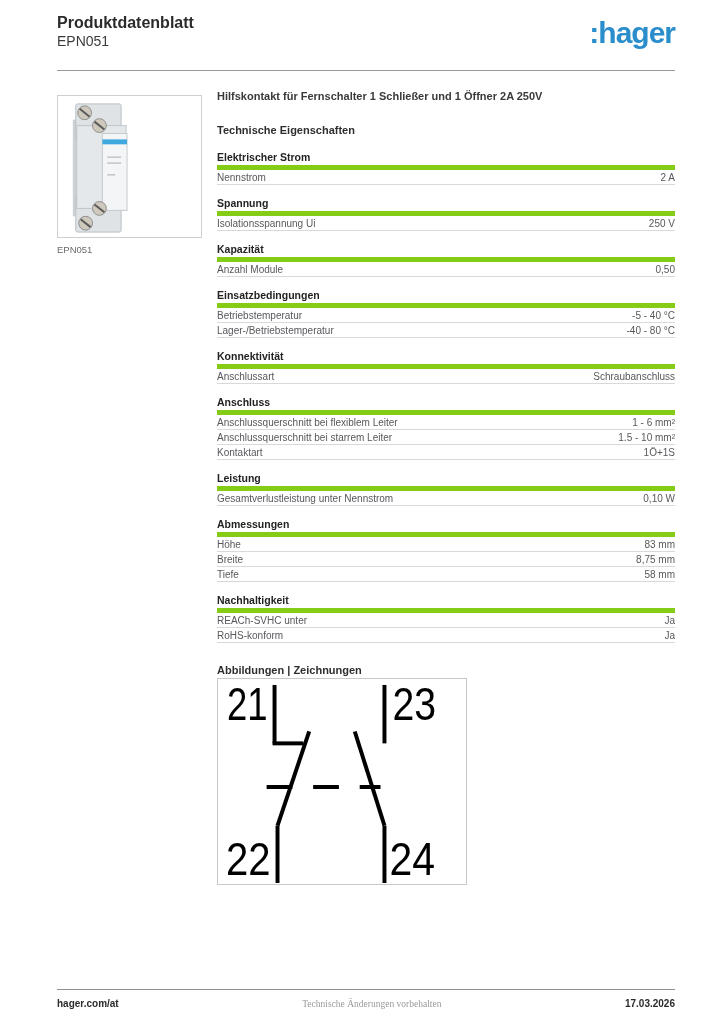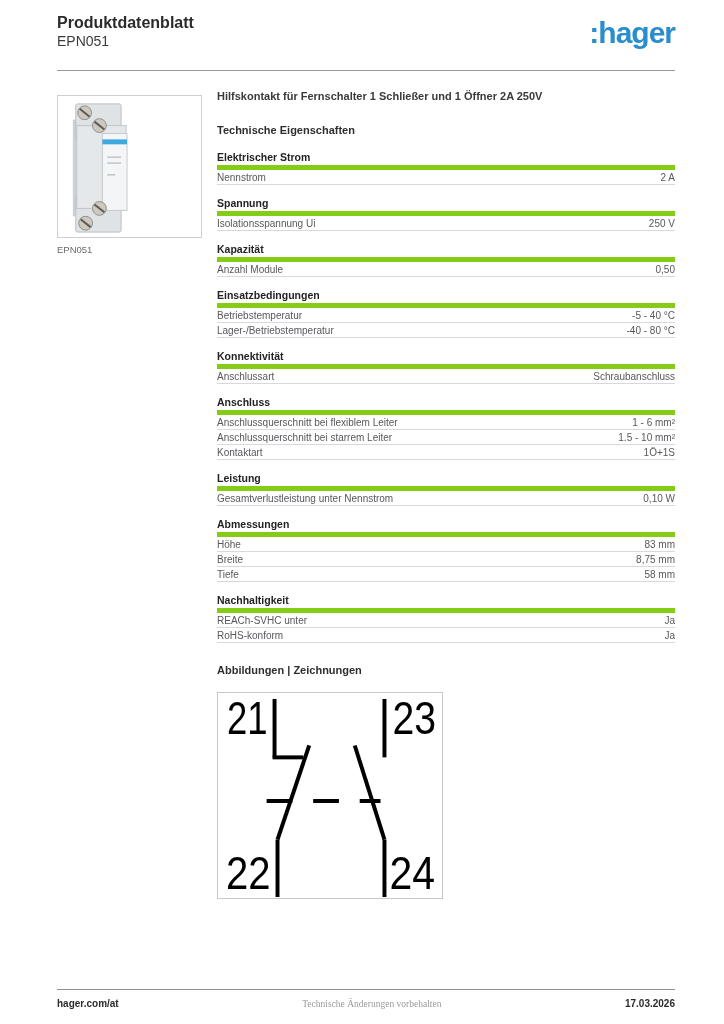--- a/index.html
+++ b/index.html
@@ -37,21 +37,21 @@
     display:flex; justify-content:space-between; align-items:center;
     font-size:10px; color:#57585c;
     padding:2.5px 0 2px 0; border-bottom:1px solid #d9d9d9; height:15px;
   }
   .spec-row .lbl { text-align:left; }
   .spec-row .val { text-align:right; white-space:nowrap; }
 
   
   .figures-heading { font-size:11px; font-weight:bold; color:#2e2e30; margin-top:21px; }
   .diagram-frame {
-    margin-top:16px; width:226px; height:207px;
+    margin-top:2px; width:250px; height:207px;
     border:1px solid #c8c8c8; background:#ffffff;
   }
 
   
   .footer {
     position:absolute; left:57px; right:49px; top:989px;
     border-top:1px solid #8f8f8f; padding-top:8px;
     display:flex; justify-content:space-between; align-items:baseline;
   }
   .footer .site { font-size:10px; font-weight:bold; color:#2b2b2b; }

